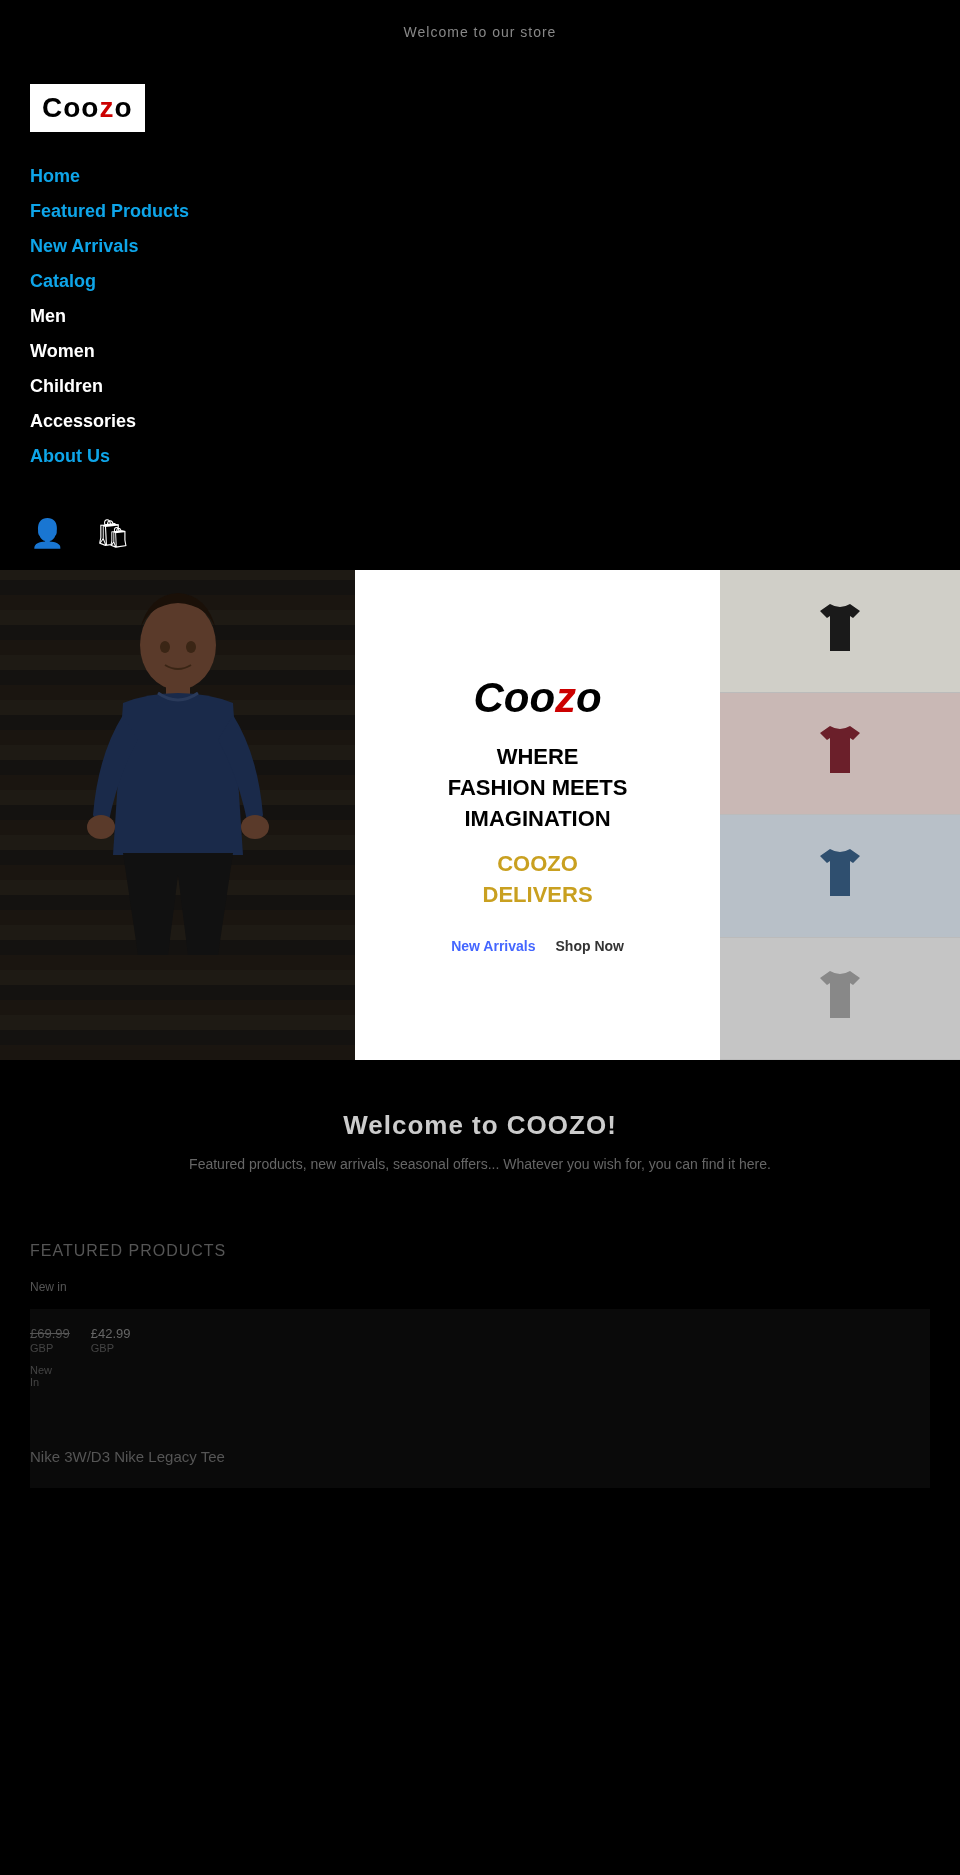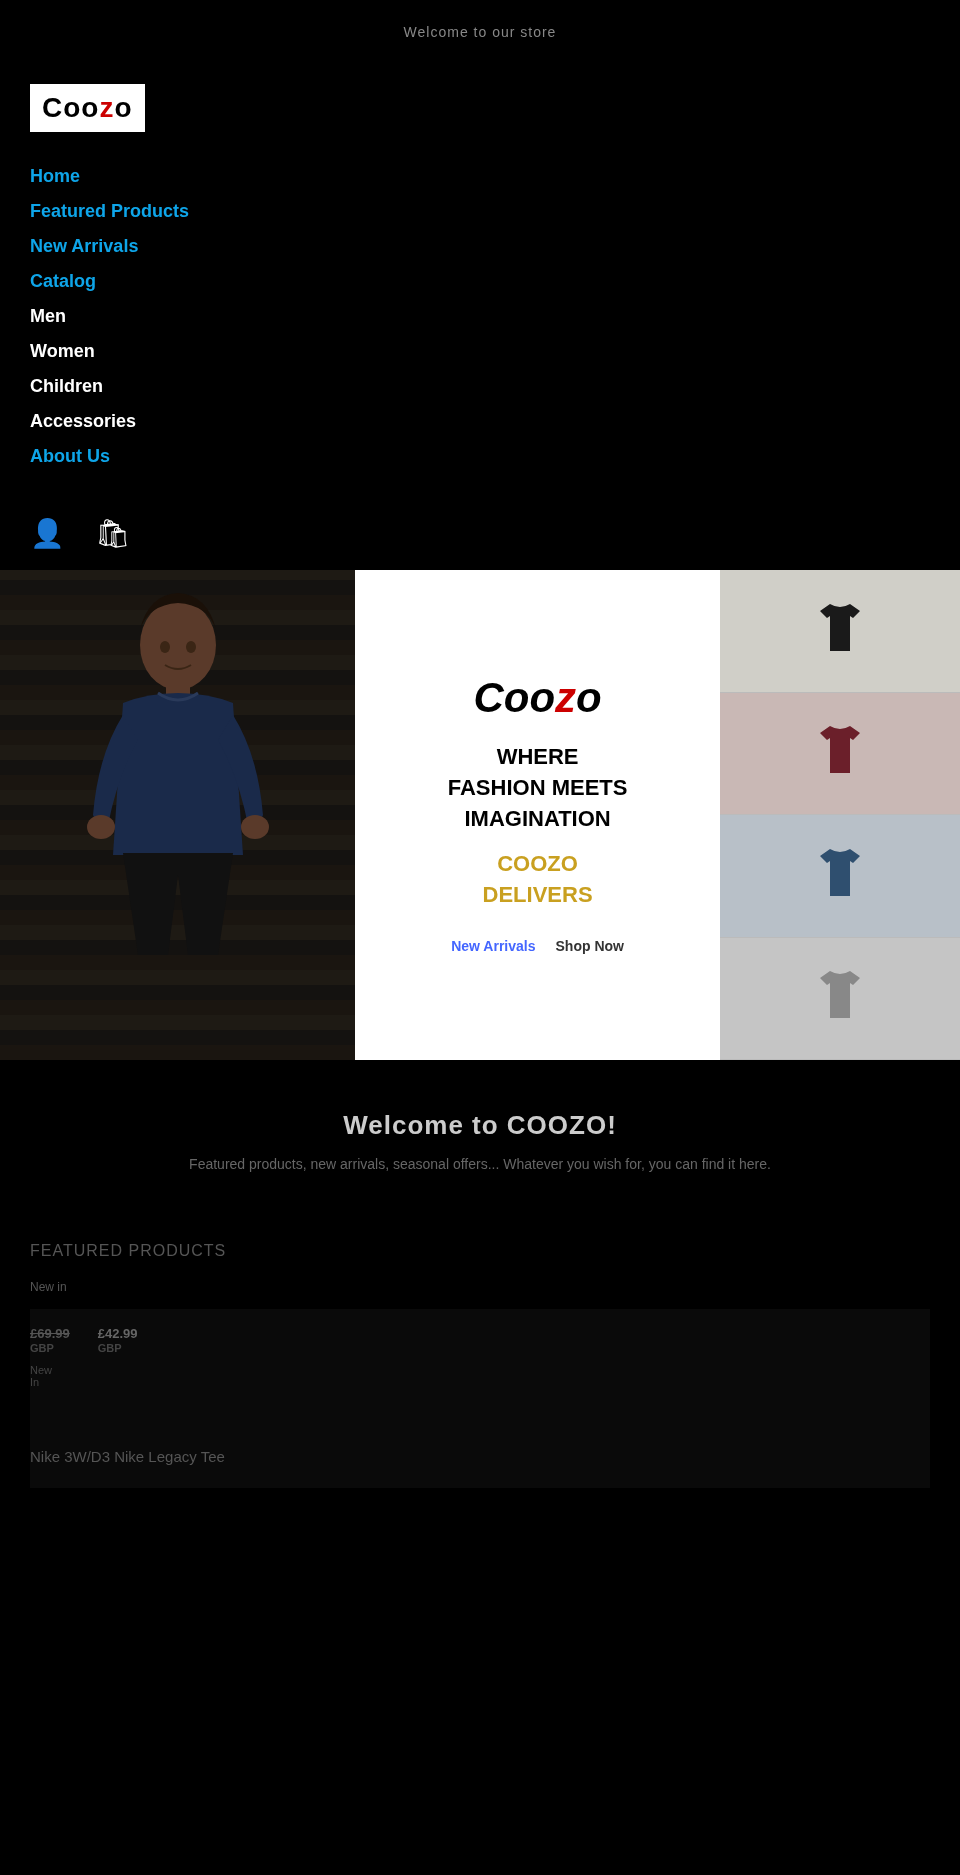--- a/index.html
+++ b/index.html
@@ -204,23 +204,22 @@
     }
 
     .product-name {
       font-size: 15px;
       color: #666;
       margin-bottom: 8px;
     }
 
     .product-prices {
       display: flex;
-      gap: 28px;
+      gap: 21px;
       margin-bottom: 10px;
-      font-weight: bold;
     }
 
     .price-original {
       font-size: 13px;
       color: #555;
       text-decoration: line-through;
     }
 
     .price-sale {
       font-size: 13px;

